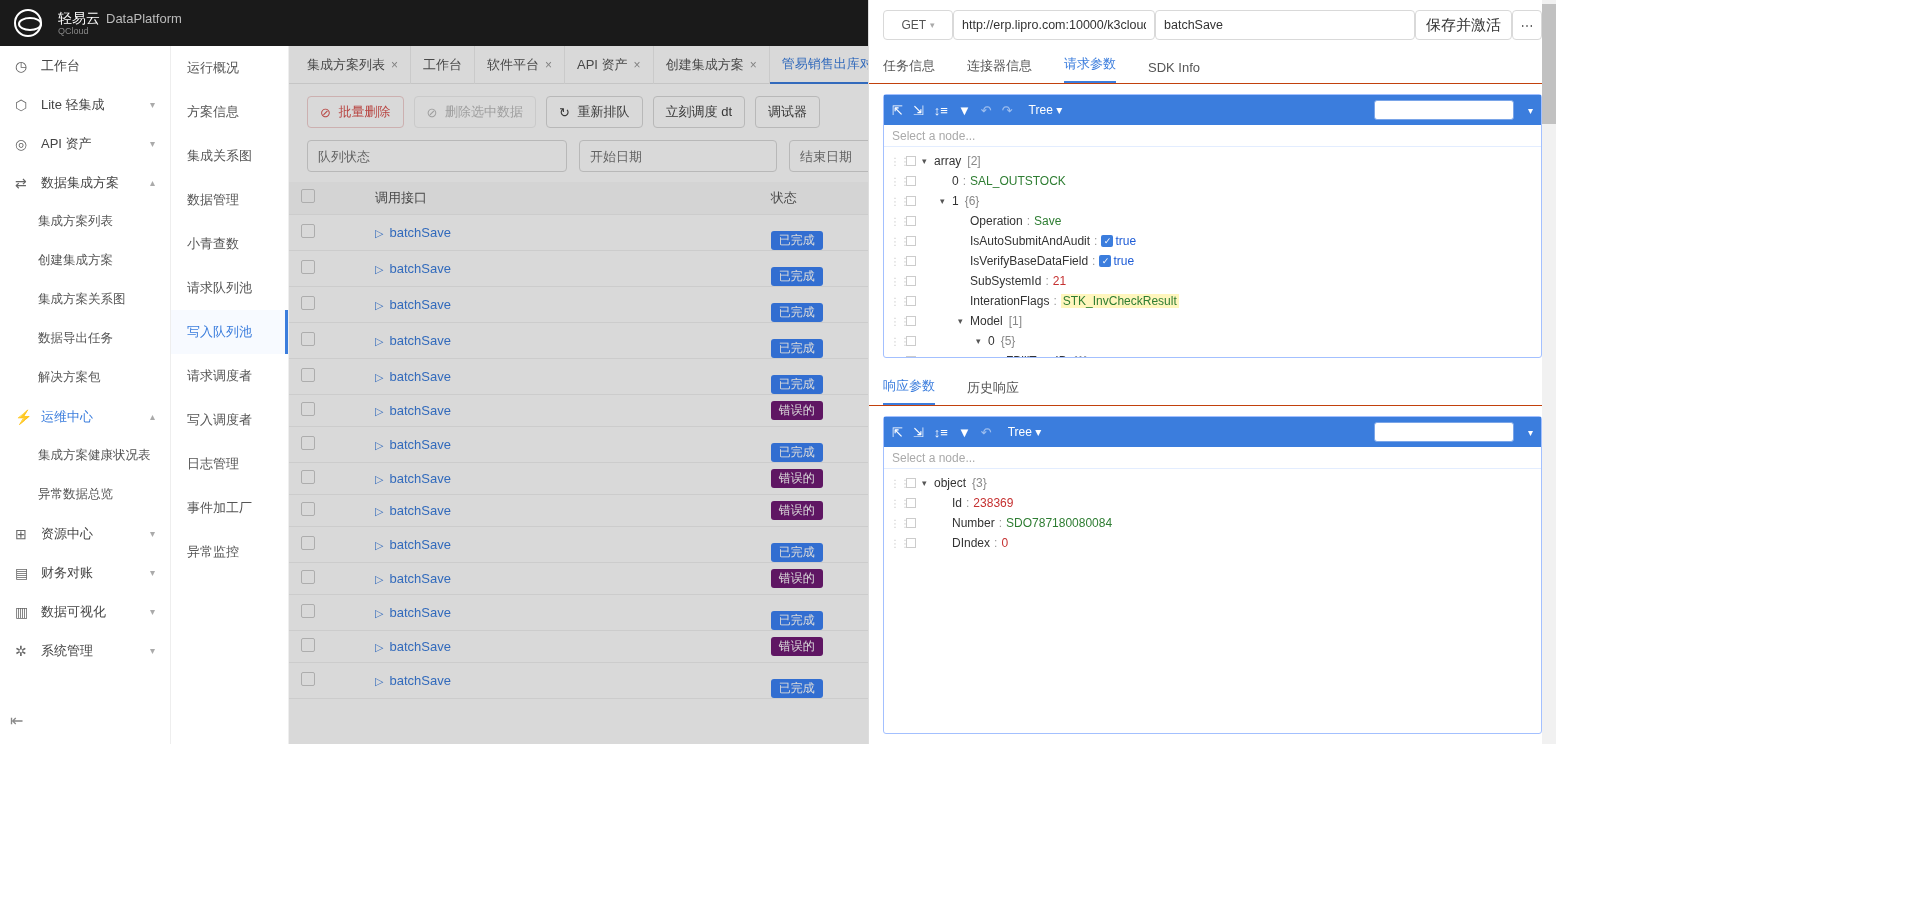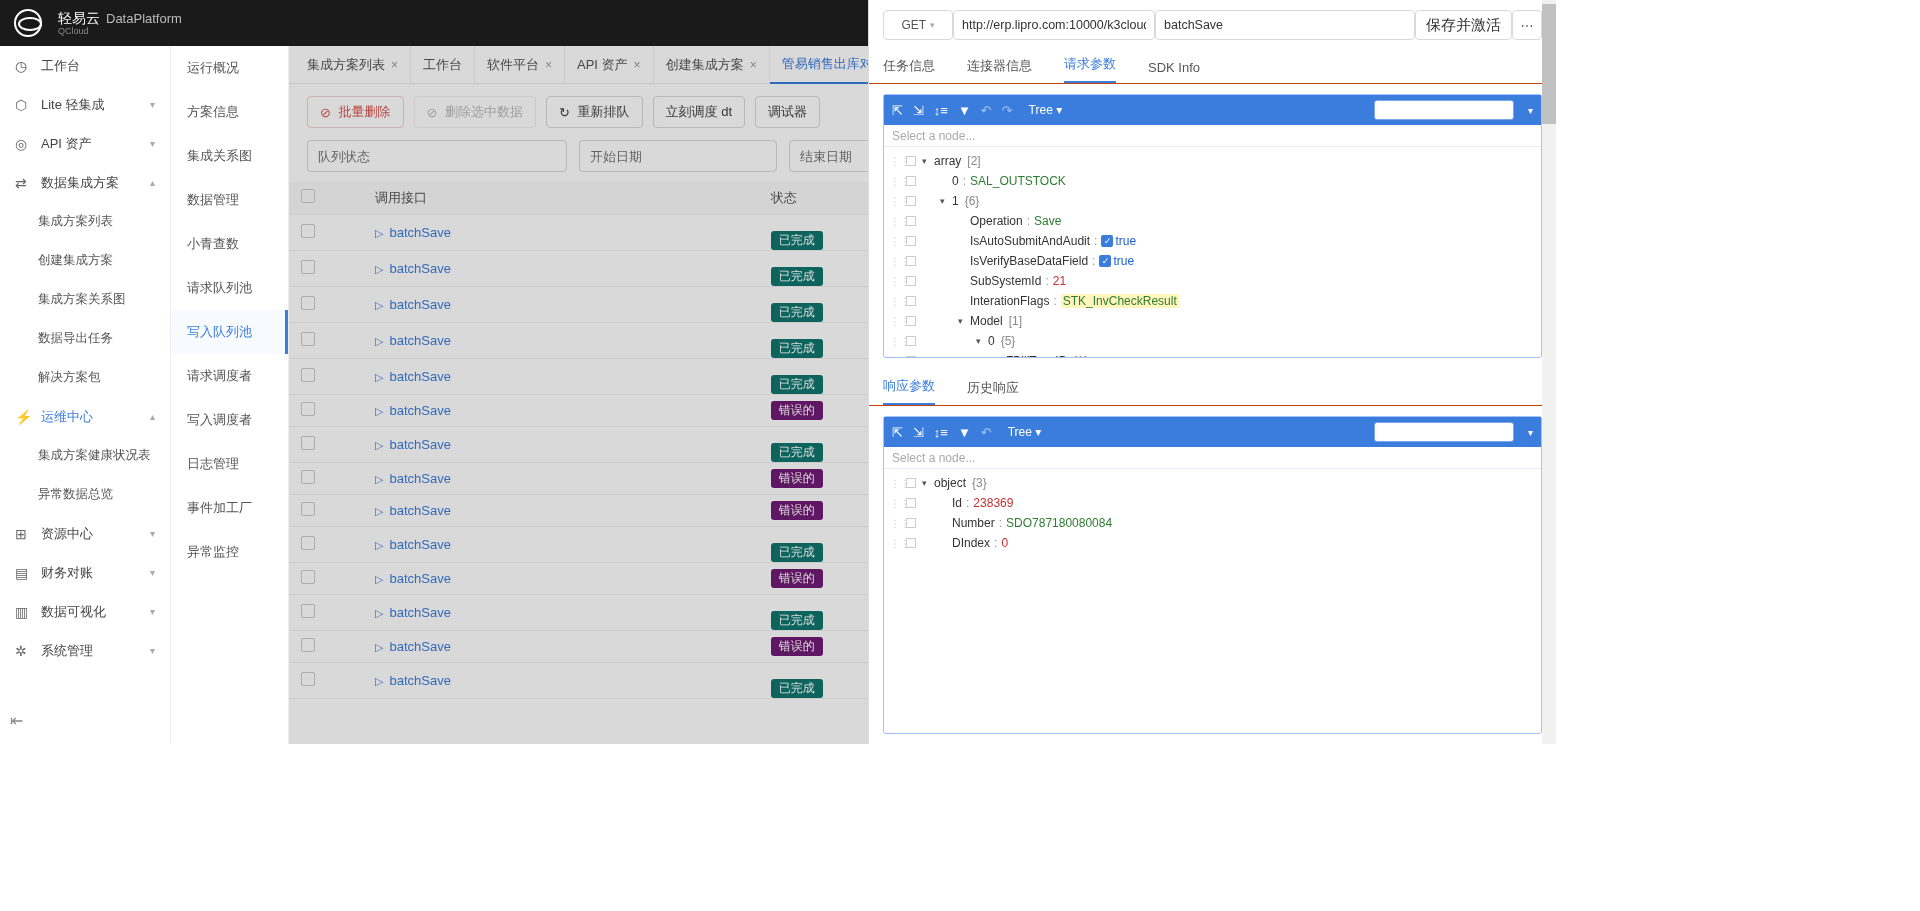--- a/index.html
+++ b/index.html
@@ -33,21 +33,21 @@
 .filters { padding:0 18px 10px; display:flex; gap:12px;}
 .finput { flex:0 0 260px; height:32px; border:1px solid #d9d9d9; border-radius:4px; padding:0 10px; color:#6d28d9; font-size:13px;}
 .table-wrap{flex:1; overflow:auto; background:#fff;}
 table { width:100%; border-collapse:collapse; }
 th,td { height:32px; text-align:left; padding:0 12px; border-bottom:1px solid #f0f0f0; font-size:13px; white-space:nowrap;}
 th { background:#fafafa; color:#555; font-weight:500;}
 .chk { width:14px; height:14px; border:1px solid #ccc; border-radius:2px; display:inline-block;}
 .play { color:#3b7ddd; margin-right:6px; font-size:11px;}
 .lnk { color:#3b7ddd; cursor:pointer;}
 .tag { display:inline-block; padding:1px 8px; border-radius:3px; color:#fff; font-size:12px;}
-.tag.ok { background:#0f766e;margin-top:16px;}
+.tag.ok { background:#3b82f6;margin-top:16px;}
 .tag.err { background:#701a75;}
 .overlay { position:absolute; inset:0; background:rgba(0,0,0,.15); pointer-events:none; z-index:5;}
 .panel { position:absolute; top:0; right:0; bottom:0; width:688px; background:#fff; z-index:10; display:flex; flex-direction:column; border-left:1px solid #ddd;}
 .p-top { padding:10px 14px; display:flex; gap:0; align-items:center;}
 .p-method{width:70px;height:30px;border:1px solid #d9d9d9;border-radius:4px;display:flex;align-items:center;justify-content:center;color:#555;font-size:12px;gap:4px;}
 .p-url{flex:1;height:30px;border:1px solid #d9d9d9;border-radius:4px;padding:0 8px;font-size:12.5px;color:#333;}
 .p-act{height:30px;border:1px solid #d9d9d9;border-radius:4px;padding:0 10px;font-size:15px;display:flex;align-items:center;}
 .p-more{width:30px;height:30px;border:1px solid #d9d9d9;border-radius:4px;display:flex;align-items:center;justify-content:center;}
 .p-tabs{display:flex;padding:0 14px;border-bottom:1px solid #c2410c;height:34px;align-items:flex-end;gap:32px;}
 .p-tab{padding-bottom:8px;cursor:pointer;color:#555;font-size:13px;}

